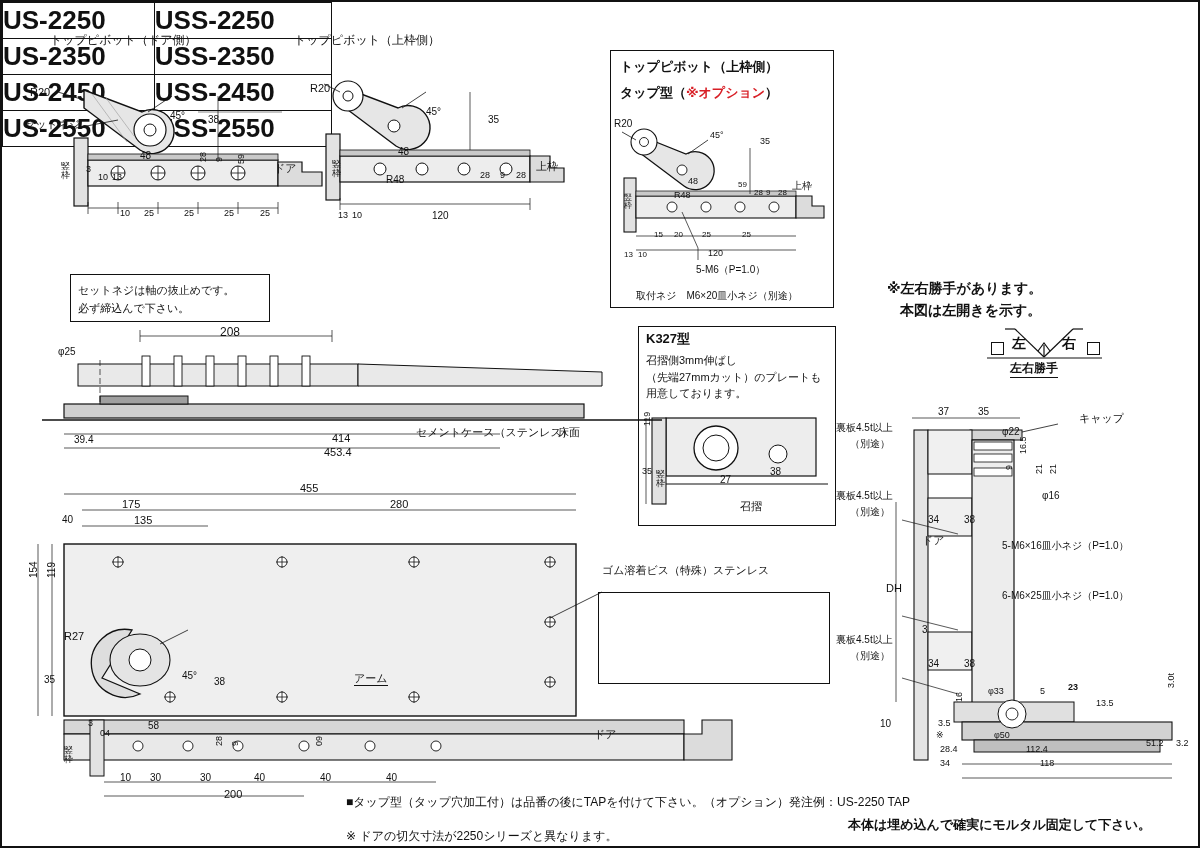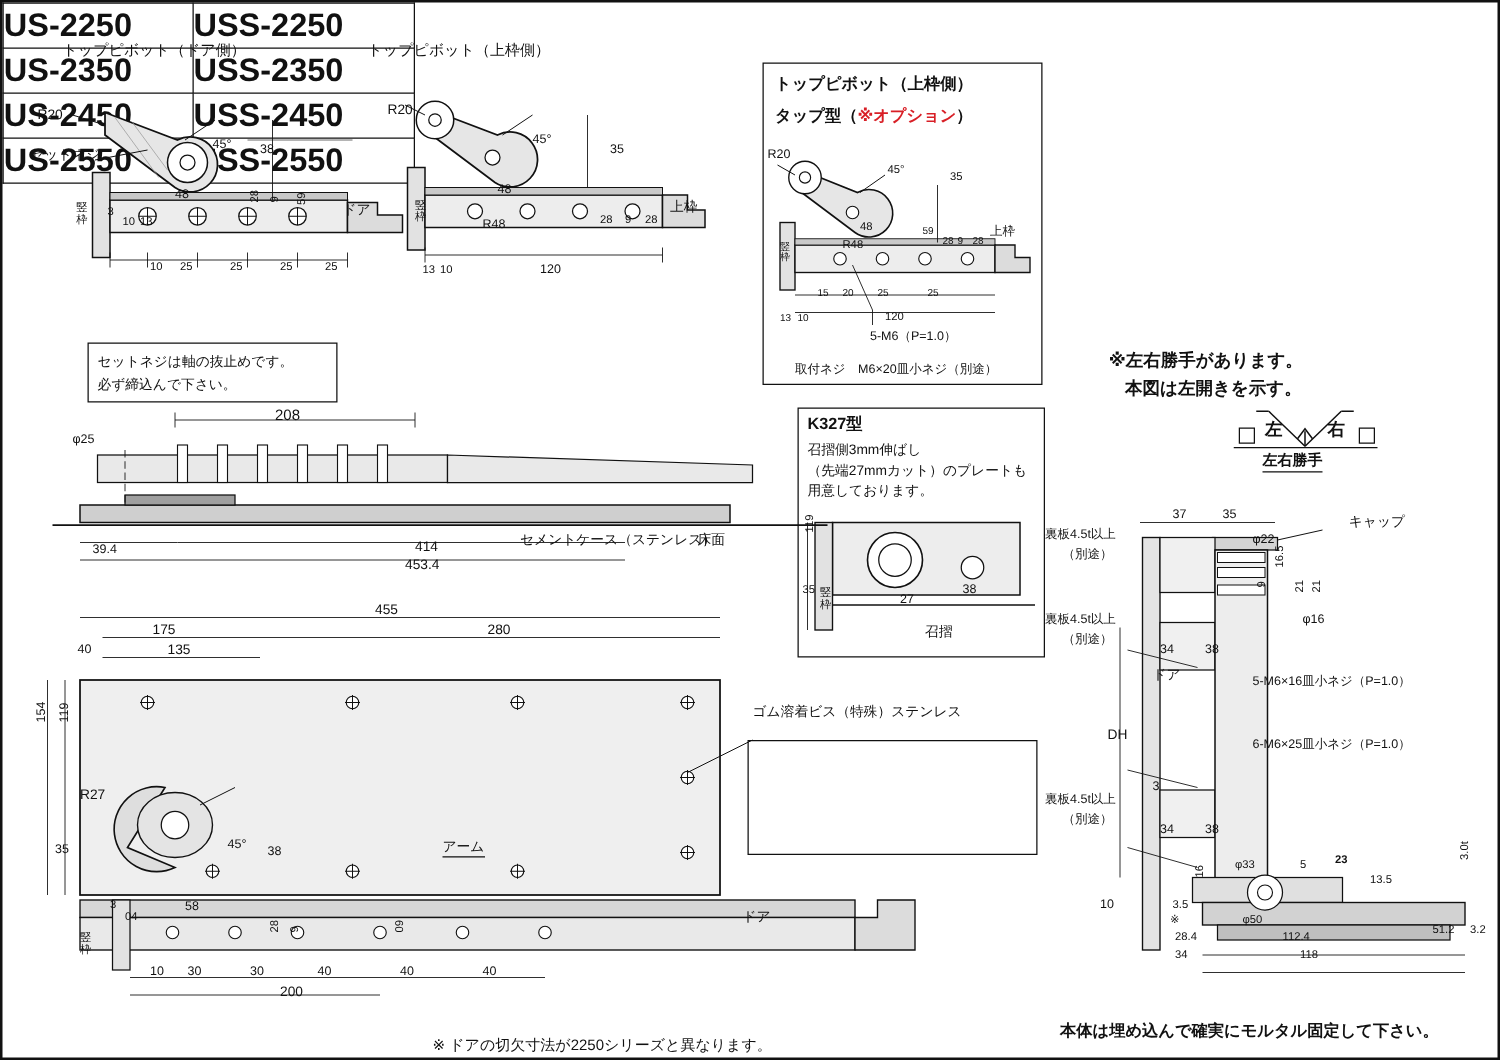--- a/index.html
+++ b/index.html
@@ -470,16 +470,17 @@
   <div class="t fs9" style="left:1164px;top:686px;transform:rotate(-90deg);transform-origin:left top;">3.0t</div>
   <div class="t fs9" style="left:992px;top:728px;">φ50</div>
   <div class="t fs9" style="left:1144px;top:736px;">51.2</div>
   <div class="t fs9" style="left:1174px;top:736px;">3.2</div>
   <div class="t fs9" style="left:938px;top:742px;">28.4</div>
   <div class="t fs9" style="left:1024px;top:742px;">112.4</div>
   <div class="t fs9" style="left:1038px;top:756px;">118</div>
   <div class="t fs9" style="left:938px;top:756px;">34</div>
   <div class="t fs9" style="left:934px;top:728px;">※</div>
 
+  <div class="t fs12" style="left:344px;top:794px;">■タップ型（タップ穴加工付）は品番の後にTAPを付けて下さい。（オプション）発注例：US-2250 TAP</div>
   <div class="t fs12" style="left:344px;top:828px;">※ ドアの切欠寸法が2250シリーズと異なります。</div>
   <div class="t fs13 b" style="left:846px;top:816px;">本体は埋め込んで確実にモルタル固定して下さい。</div>
 
 </div>
 
 </body></html>

